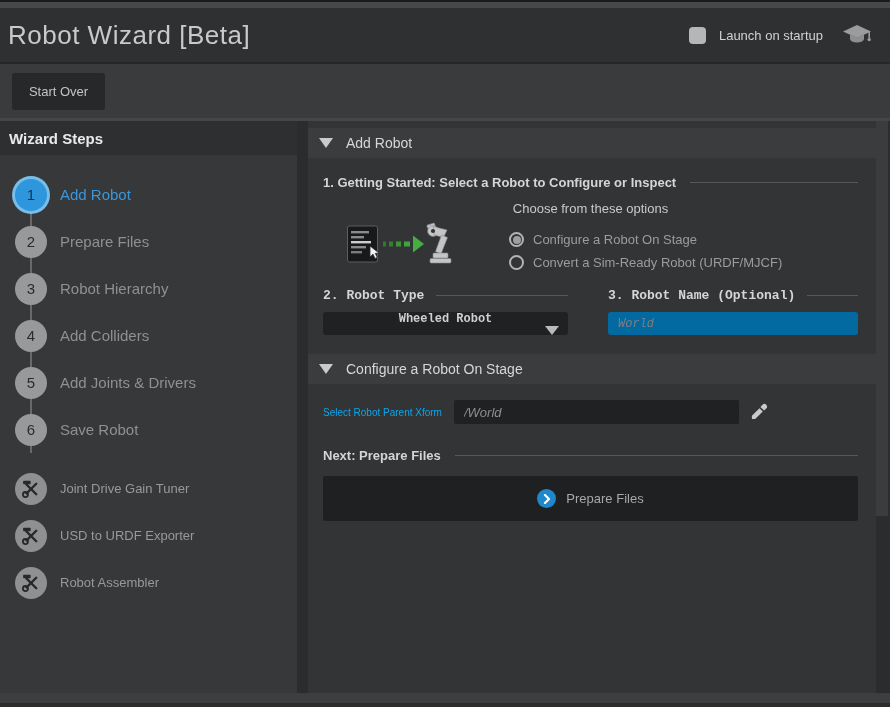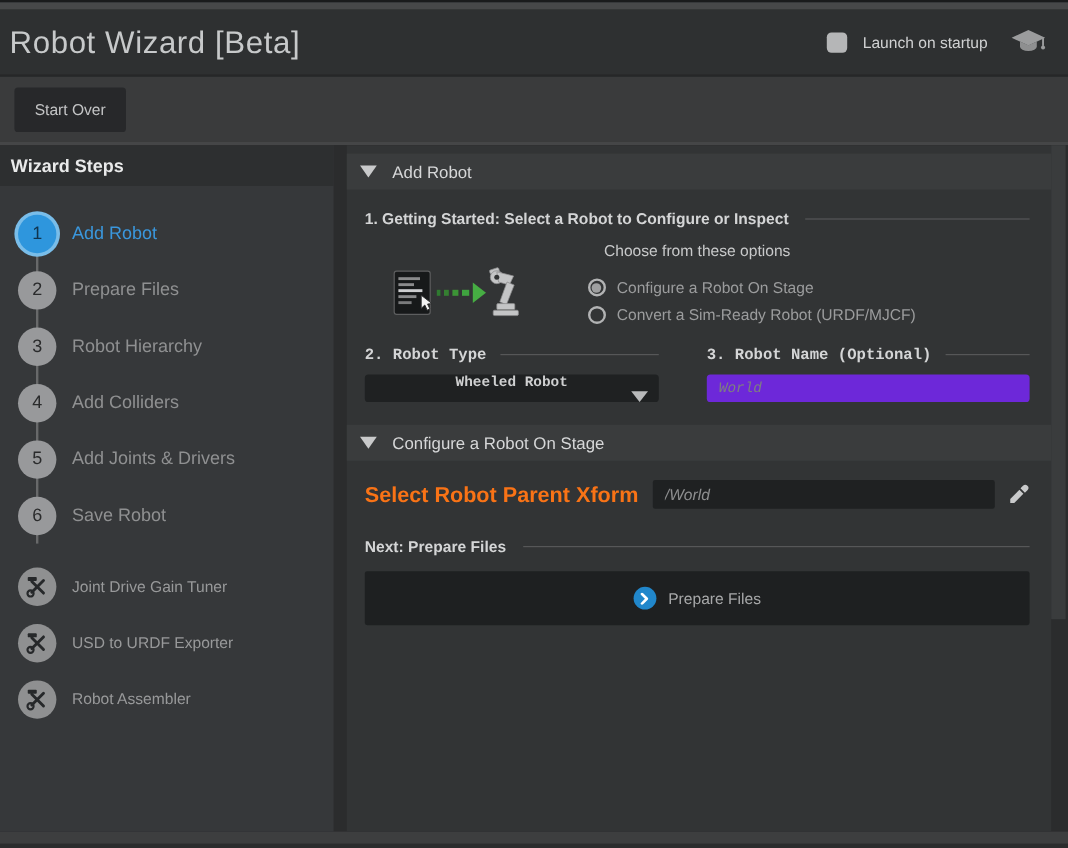--- a/index.html
+++ b/index.html
@@ -98,29 +98,29 @@
   .field-label-row { display:flex; align-items:center; }
   .field-label-row .lbl { font-size:13px; font-weight:700; color:#d4d5d6; white-space:nowrap; }
   .field-label-row .divider { flex:1; height:1px; background:#565758; margin-left:12px; }
   .dropdown {
     margin-top:9px; height:23px; background:#1f2122; border-radius:3px;
     display:flex; align-items:center; padding:0 9px; cursor:pointer;flex-direction:column;
   }
   .dropdown-value { font-size:12px; font-weight:700; color:#cfd0d1; }
   .dd-arrow { margin-left:auto; width:0; height:0; border-left:7px solid transparent; border-right:7px solid transparent; border-top:9px solid #b9babb; }
   .text-input {
-    margin-top:9px; height:23px; width:100%; background:#6d28d9; border:none; border-radius:3px;
+    margin-top:9px; height:23px; width:100%; background:#0369a1; border:none; border-radius:3px;
     padding:0 10px; font-family:inherit; font-size:12px; font-style:italic; color:#cfd0d1;
   }
   .text-input::placeholder { color:#7e7f80; font-style:italic; opacity:1; }
 
   .section-gap { height:19px; }
 
   .xform-row { display:flex; align-items:center; margin-top:16px; }
-  .xform-label { font-size:18px; color:#f97316; white-space:nowrap; flex:0 0 auto;font-weight:bold; }
+  .xform-label { font-size:10px; color:#0ea5e9; white-space:nowrap; flex:0 0 auto; }
   .xform-input {
     margin-left:12px; height:24px; width:285px; background:#1f2122; border:none; border-radius:2px;
     padding:0 10px; font-family:inherit; font-size:13px; font-style:italic; color:#cfd0d1; flex:0 0 auto;
   }
   .xform-input::placeholder { color:#8e8f90; font-style:italic; opacity:1; }
   .picker-icon { margin-left:11px; width:18px; height:18px; cursor:pointer; }
 
   .next-row { margin-top:24px; }
   .btn-prepare {
     margin-top:13px; width:100%; height:45px; background:#1e2021; border:none; border-radius:2px;

